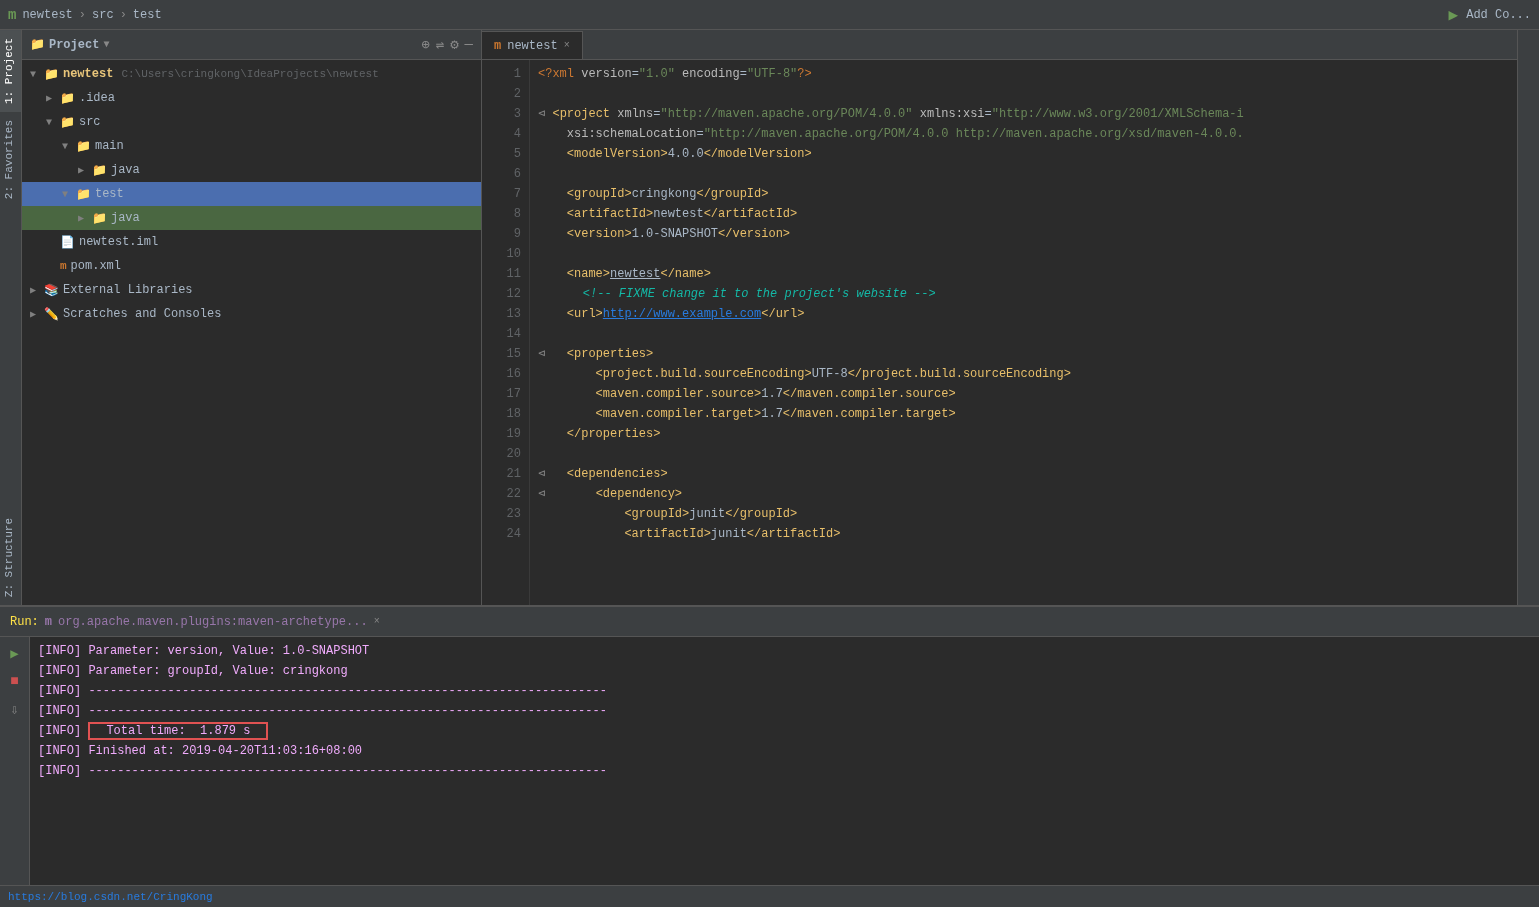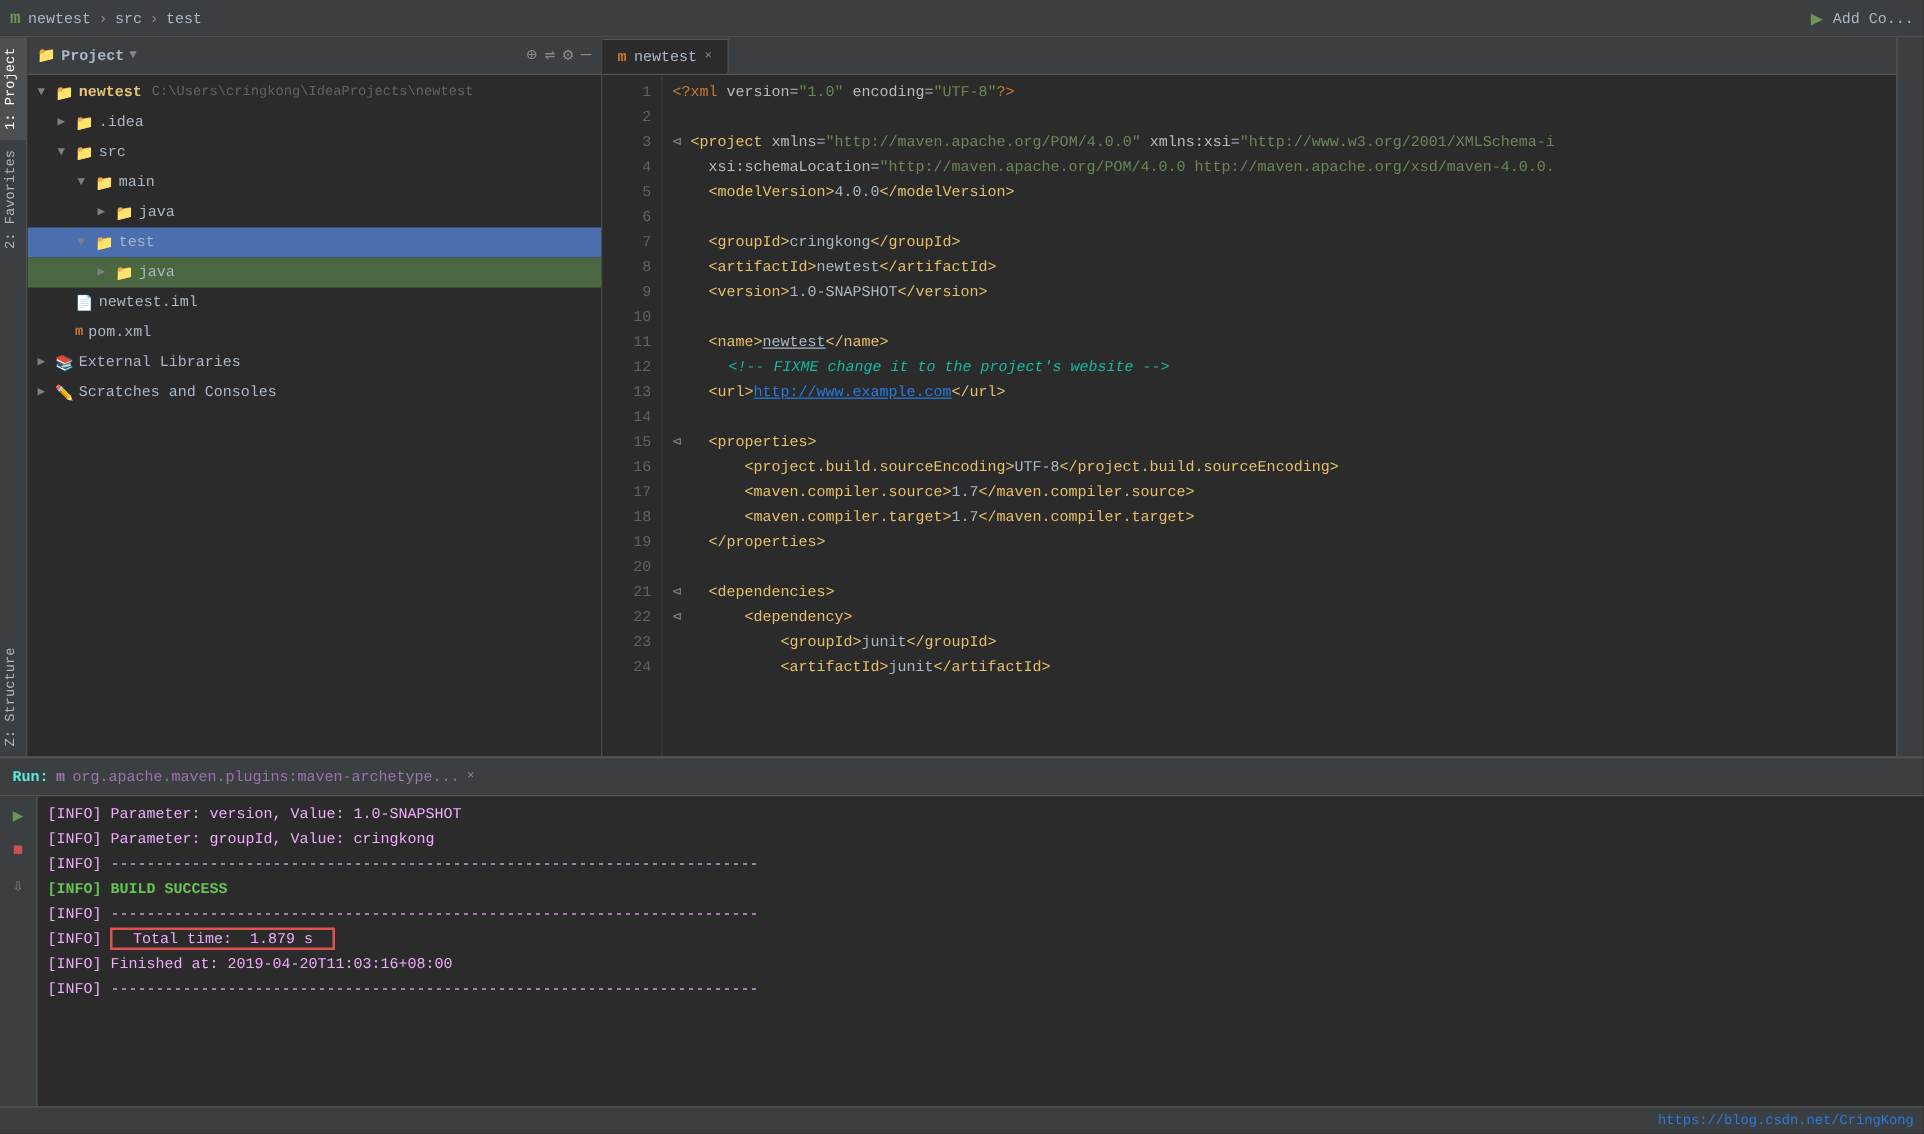--- a/index.html
+++ b/index.html
@@ -219,21 +219,21 @@
     }
     .bottom-tab-label {
       display: flex;
       align-items: center;
       gap: 6px;
       padding: 0 10px;
       height: 30px;
       font-size: 12px;
       color: #a9b7c6;
     }
-    .bottom-tab-label .run-label { color: #5eead4; font-weight: bold; }
+    .bottom-tab-label .run-label { color: #fde047; font-weight: normal; }
     .bottom-tab-label .run-name { color: #9876aa; }
     .bottom-tab-close { color: #888; font-size: 10px; cursor: pointer; }
 
     .bottom-content {
       flex: 1;
       display: flex;
       overflow: hidden;
     }
     .bottom-left-tools {
       width: 30px;
@@ -283,21 +283,21 @@
       border-left: 1px solid #555;
       flex-shrink: 0;
     }
 
     
     .status-bar {
       background: #3c3f41;
       height: 22px;
       display: flex;
       align-items: center;
-      justify-content: flex-end;
+      justify-content: flex-start;
       padding: 0 8px;
       border-top: 1px solid #555;
       font-size: 11px;
       color: #287bde;
       flex-shrink: 0;
     }
   </style>
 </head>
 <body>
 
@@ -491,21 +491,20 @@
   <div class="bottom-content">
     <div class="bottom-left-tools">
       <div class="tool-btn" style="color:#6a9955;">▶</div>
       <div class="tool-btn" style="color:#cc5050;">■</div>
       <div class="tool-btn">⇩</div>
     </div>
     <div class="console-output">
       <div class="console-line"><span class="info-prefix">[INFO] Parameter: version, Value: 1.0-SNAPSHOT</span></div>
       <div class="console-line"><span class="info-prefix">[INFO] Parameter: groupId, Value: cringkong</span></div>
       <div class="console-line"><span class="info-prefix">[INFO] ------------------------------------------------------------------------</span></div>
-      <div class="console-line"><span class="success-green">[INFO] BUILD SUCCESS</span></div>
       <div class="console-line"><span class="info-prefix">[INFO] ------------------------------------------------------------------------</span></div>
       <div class="console-line"><span class="info-prefix">[INFO] <span class="highlight-box">Total time:  1.879 s</span></span></div>
       <div class="console-line"><span class="info-prefix">[INFO] Finished at: 2019-04-20T11:03:16+08:00</span></div>
       <div class="console-line"><span class="info-prefix">[INFO] ------------------------------------------------------------------------</span></div>
     </div>
   </div>
 </div>
 
 <div class="status-bar">
   <span style="color:#287bde; cursor:pointer;">https://blog.csdn.net/CringKong</span>

